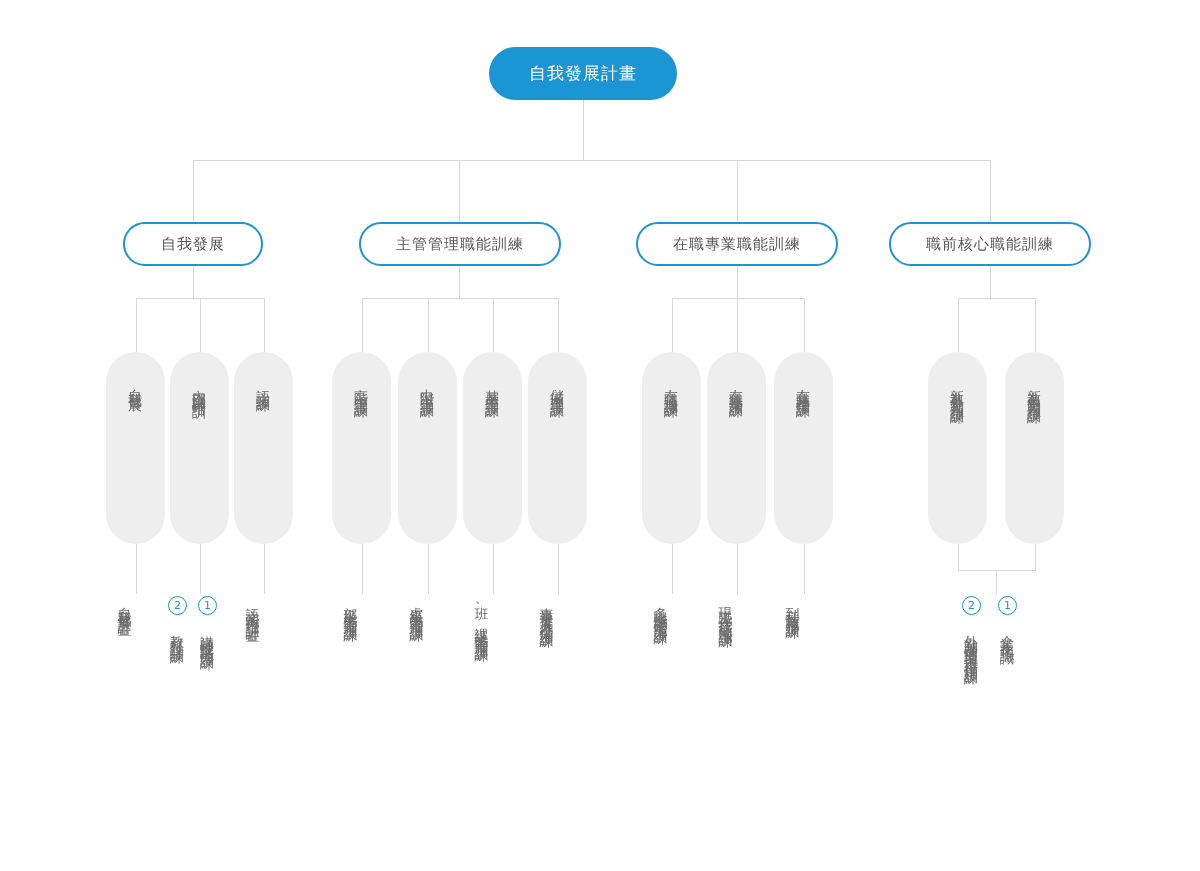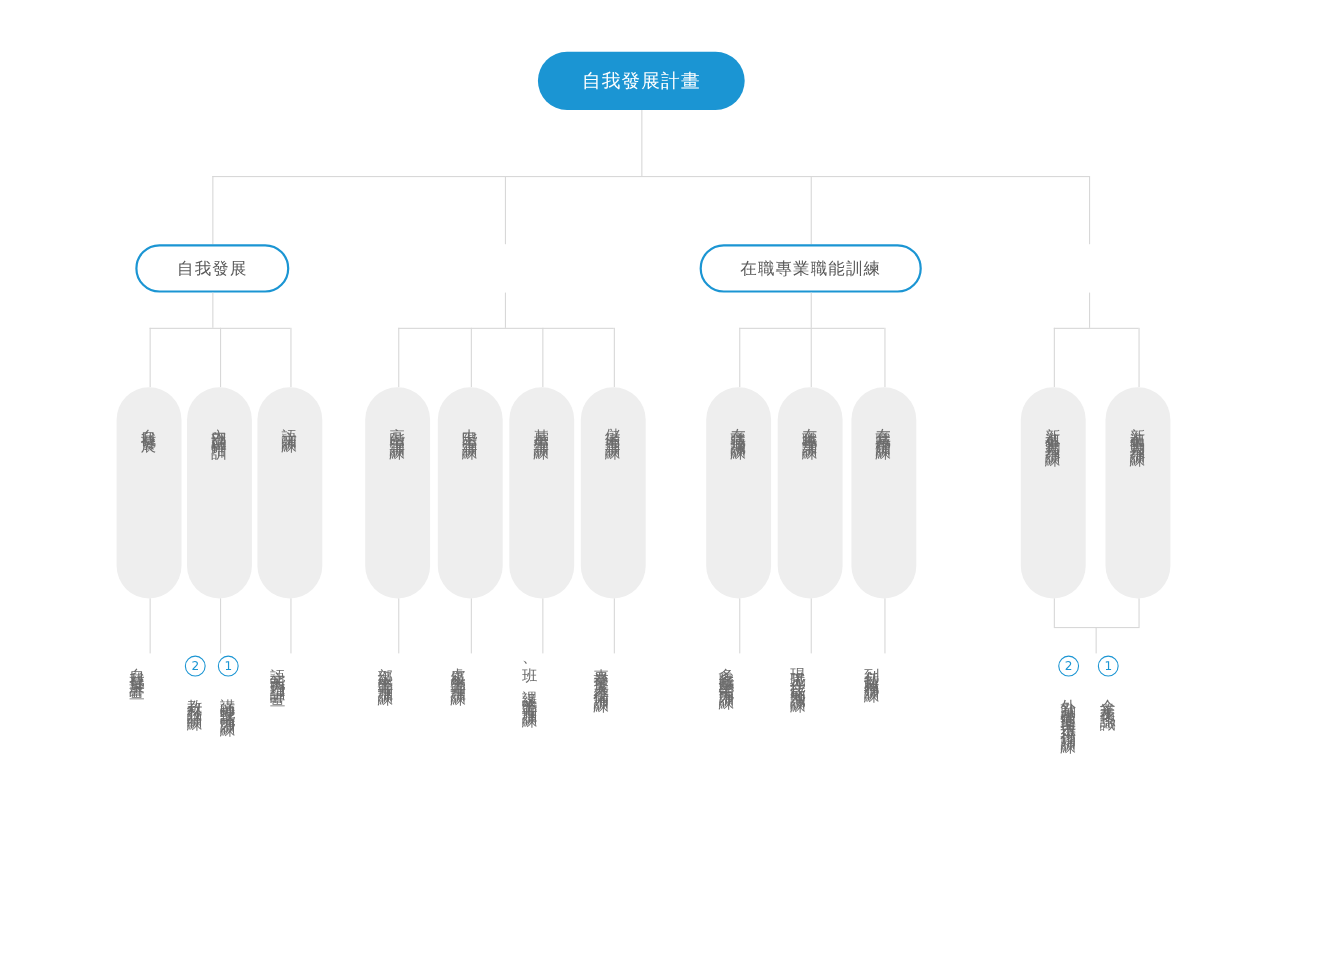--- a/index.html
+++ b/index.html
@@ -116,22 +116,28 @@
   <div class="line-h" style="left:193px; top:160px; width:797px;"></div>
 
   <div class="line-v" style="left:193px; top:160px; height:62px;"></div>
   <div class="line-v" style="left:459px; top:160px; height:62px;"></div>
   <div class="line-v" style="left:737px; top:160px; height:62px;"></div>
   <div class="line-v" style="left:990px; top:160px; height:62px;"></div>
 
   <div class="l2-node" style="left:123px; top:222px; width:140px; height:44px;">
     <span>自我發展</span>
   </div>
+  <div class="l2-node" style="left:359px; top:222px; width:202px; height:44px;">
+    <span>主管管理職能訓練</span>
+  </div>
   <div class="l2-node" style="left:636px; top:222px; width:202px; height:44px;">
     <span>在職專業職能訓練</span>
+  </div>
+  <div class="l2-node" style="left:889px; top:222px; width:202px; height:44px;">
+    <span>職前核心職能訓練</span>
   </div>
 
   <div class="line-v" style="left:193px; top:266px; height:32px;"></div>
   <div class="line-h" style="left:136px; top:298px; width:128px;"></div>
   <div class="line-v" style="left:136px; top:298px; height:54px;"></div>
   <div class="line-v" style="left:200px; top:298px; height:54px;"></div>
   <div class="line-v" style="left:264px; top:298px; height:54px;"></div>
 
   <div class="line-v" style="left:459px; top:266px; height:32px;"></div>
   <div class="line-h" style="left:362px; top:298px; width:196px;"></div>

